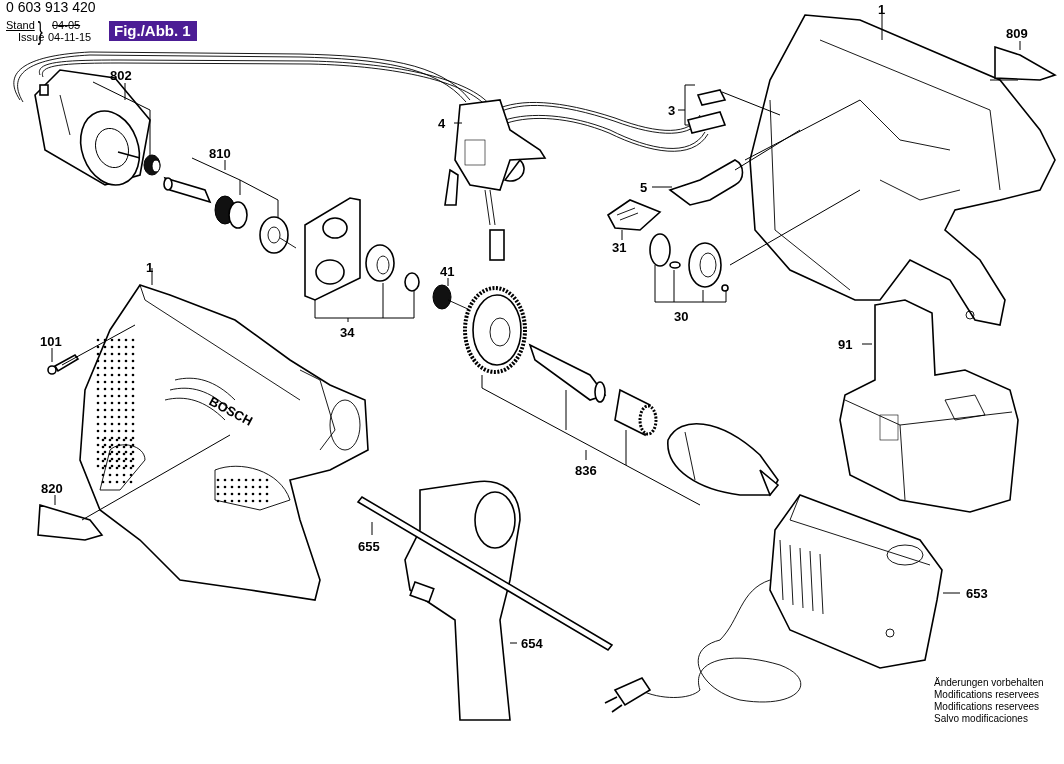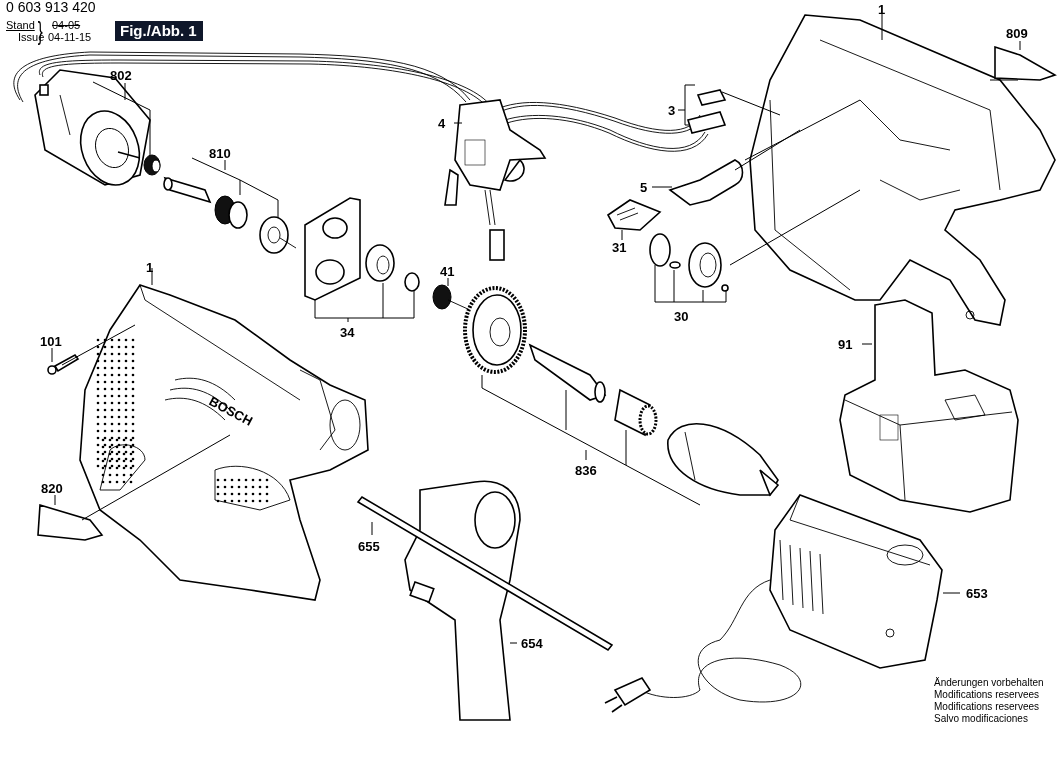--- a/index.html
+++ b/index.html
@@ -5,21 +5,21 @@
   html, body { margin:0; padding:0; background:#ffffff; }
   body { width:1064px; height:764px; position:relative; overflow:hidden;
          font-family:"Liberation Sans", sans-serif; color:#000; }
   .hdr { position:absolute; font-size:11px; line-height:12px; }
   #docnum { left:6px; top:1px; font-size:14px; }
   #stand-label { left:6px; top:19px;text-decoration:underline; }
   #issue-label { left:6px; top:31px;margin-left:12px; }
   #stand-brace { left:36px; top:18px; font-size:25px; line-height:26px; transform:scaleX(0.6); }
   #stand-old { left:52px; top:19px; text-decoration:line-through; }
   #issue-date { left:48px; top:31px; }
-  #figbox { position:absolute; left:115px; top:21px; background:#0f172a; color:#fff;
+  #figbox { position:absolute; left:109px; top:21px; background:#4c1d95; color:#fff;
             font-weight:bold; font-size:15px; padding:1px 6px 1px 5px; line-height:18px; }
   #mods { position:absolute; left:934px; top:677px; font-size:10px; line-height:12px; }
   svg#diagram { position:absolute; left:0; top:0; }
   .lbl { font-family:"Liberation Sans", sans-serif; font-weight:bold; font-size:13px; fill:#000; }
   .ln { stroke:#000; stroke-width:1; fill:none; }
   .part { stroke:#000; stroke-width:1.6; fill:#fff; }
   .thin { stroke:#000; stroke-width:0.9; fill:none; }
   .blk { fill:#111; stroke:#000; }
   .dot { fill:#000; }
 </style>

